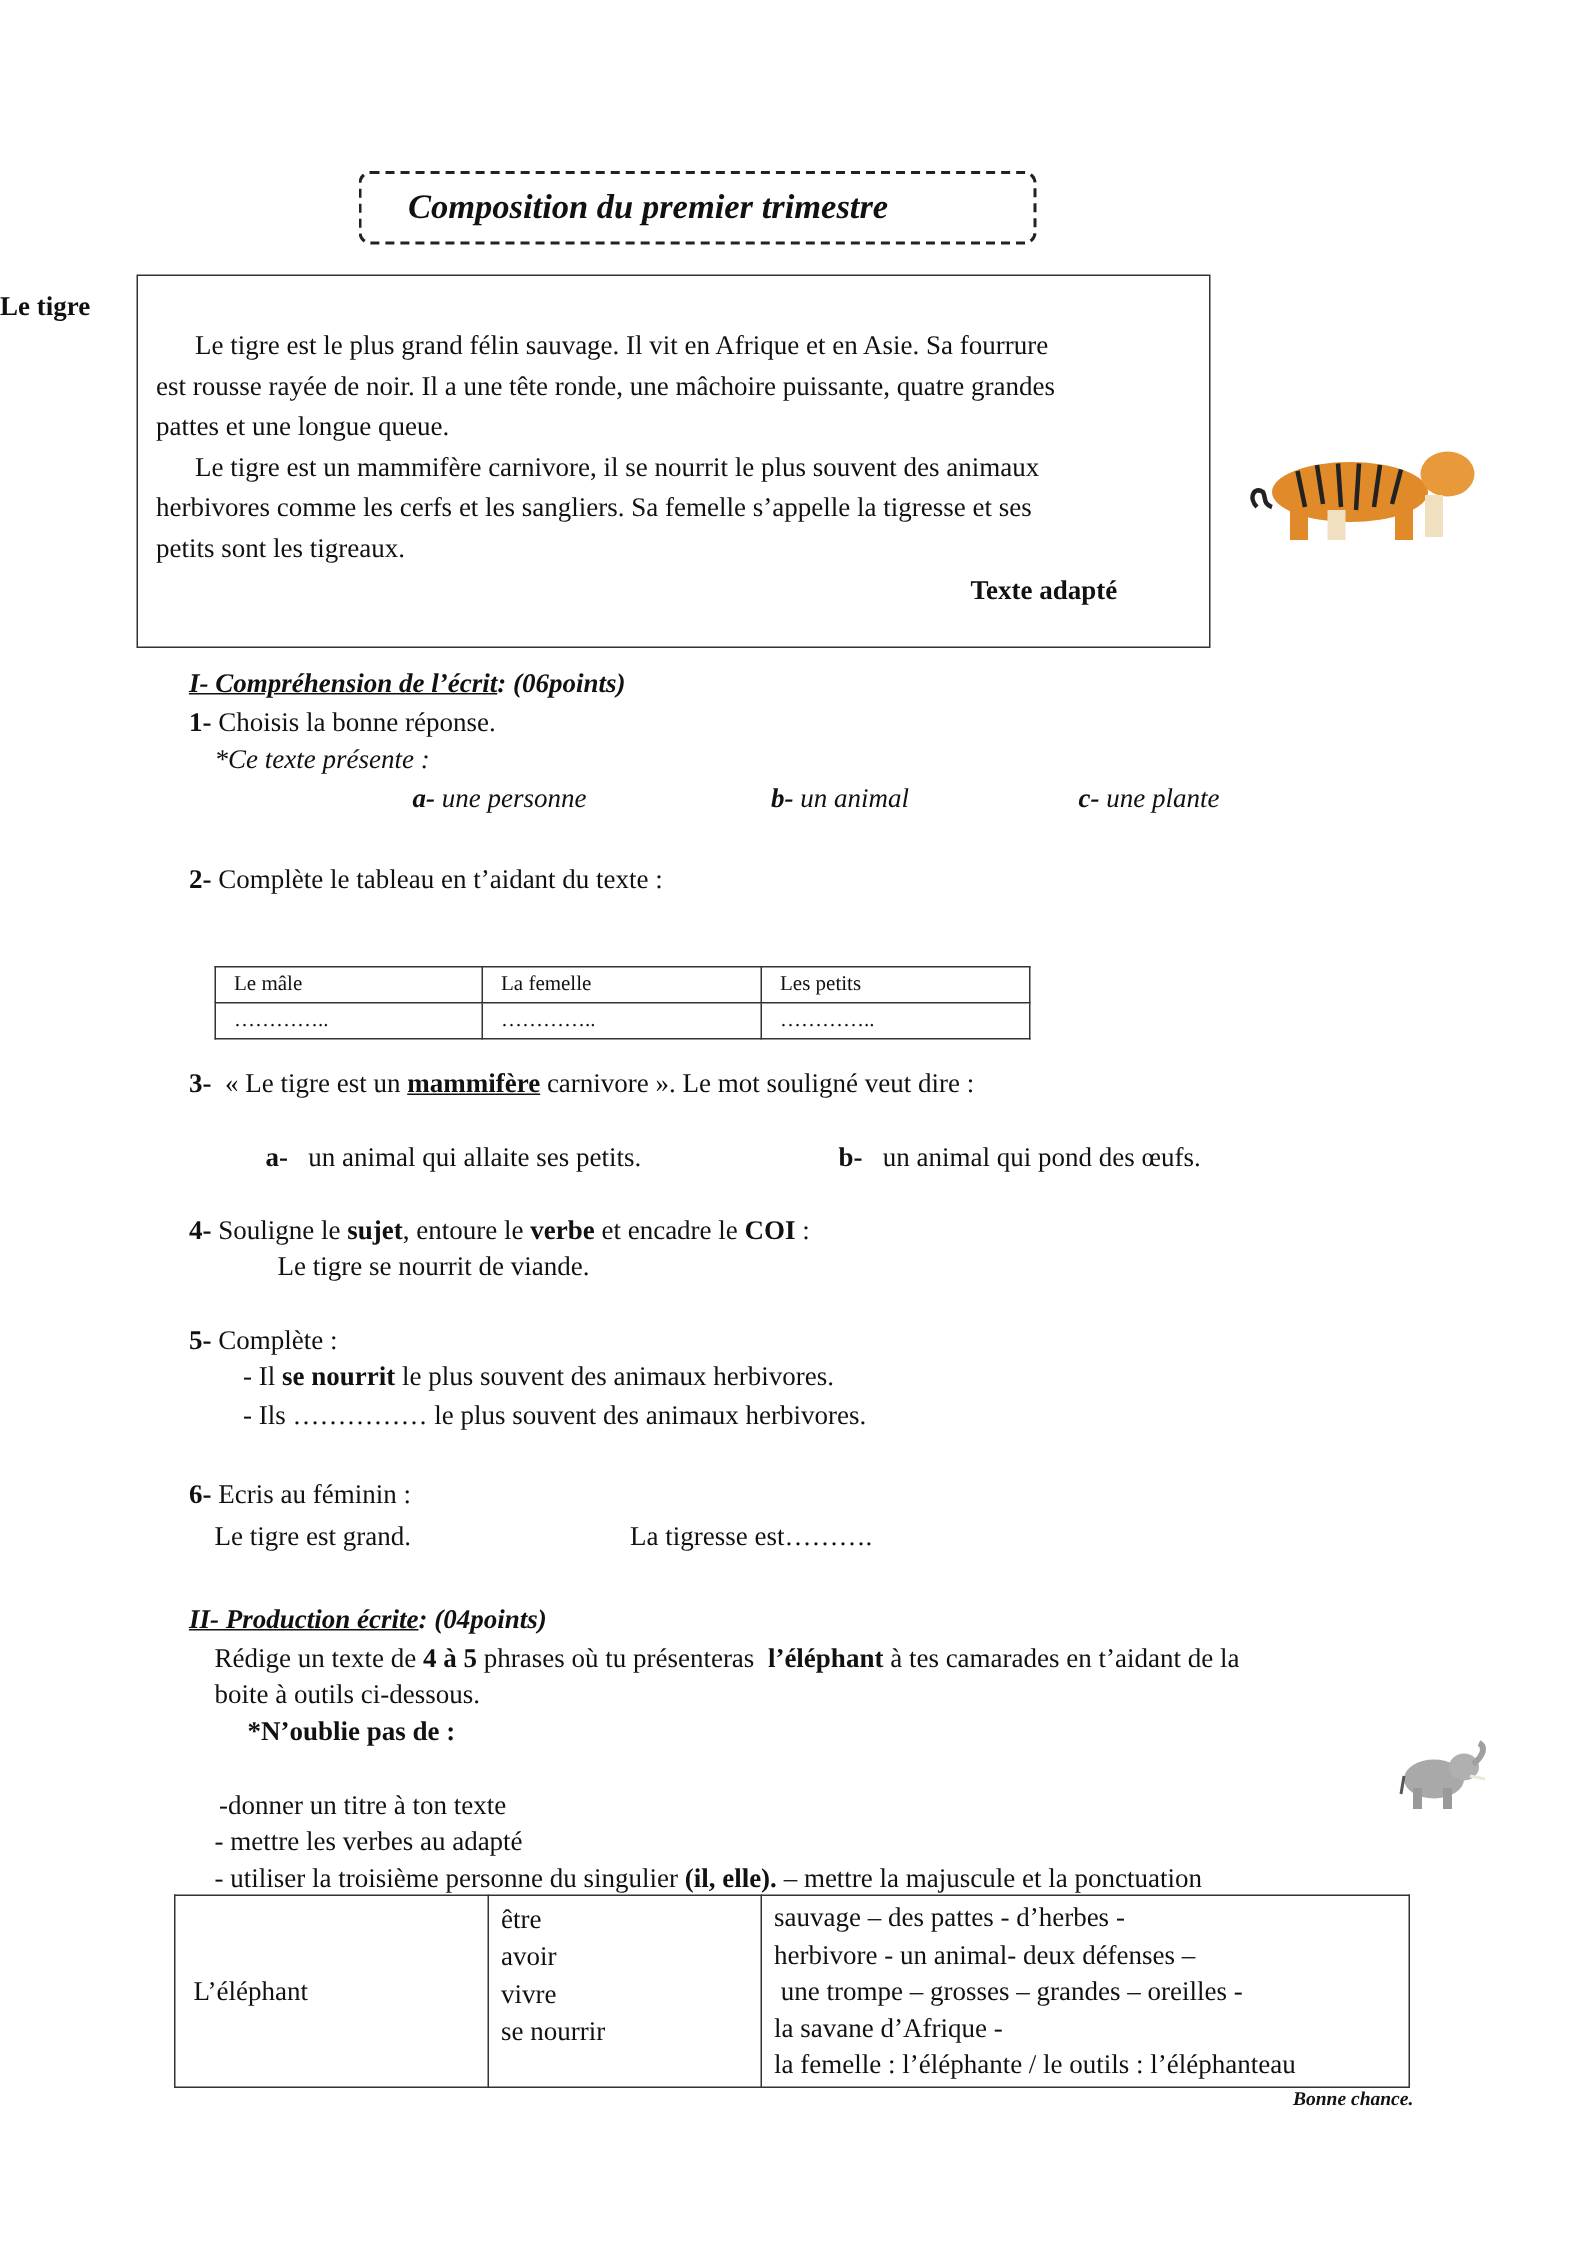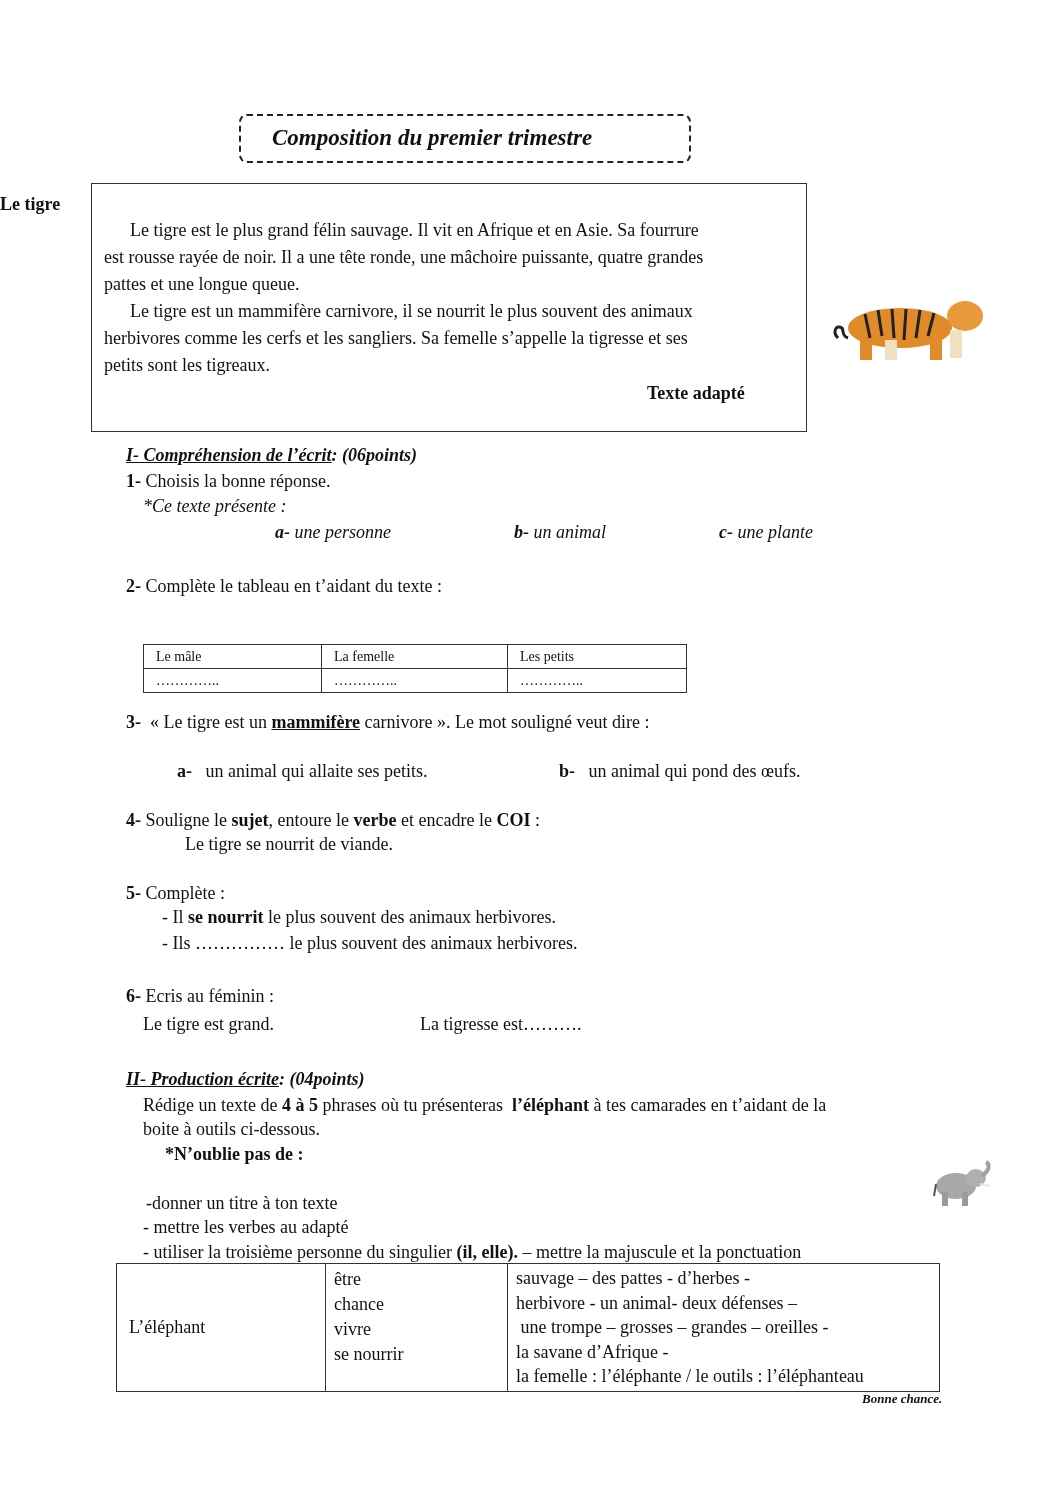--- a/index.html
+++ b/index.html
@@ -187,21 +187,21 @@
   <span class="b">(il, elle).</span>
   <span>– mettre la majuscule et la ponctuation</span>
 </div>
 
 <table id="t2">
   <tbody>
       <tr>
     <td class="col1">L’éléphant</td>
     <td class="col2">
       <span class="line">être</span>
-      <span class="line">chance</span>
+      <span class="line">avoir</span>
       <span class="line">vivre</span>
       <span class="line">se nourrir</span>
     </td>
     <td class="col3">
       <span class="line">sauvage – des pattes - d’herbes -</span>
       <span class="line">herbivore - un animal- deux défenses –</span>
       <span class="line" style="white-space:pre;"> une trompe – grosses – grandes – oreilles -</span>
       <span class="line">la savane d’Afrique -</span>
       <span class="line">la femelle : l’éléphante / le outils : l’éléphanteau</span>
     </td>

